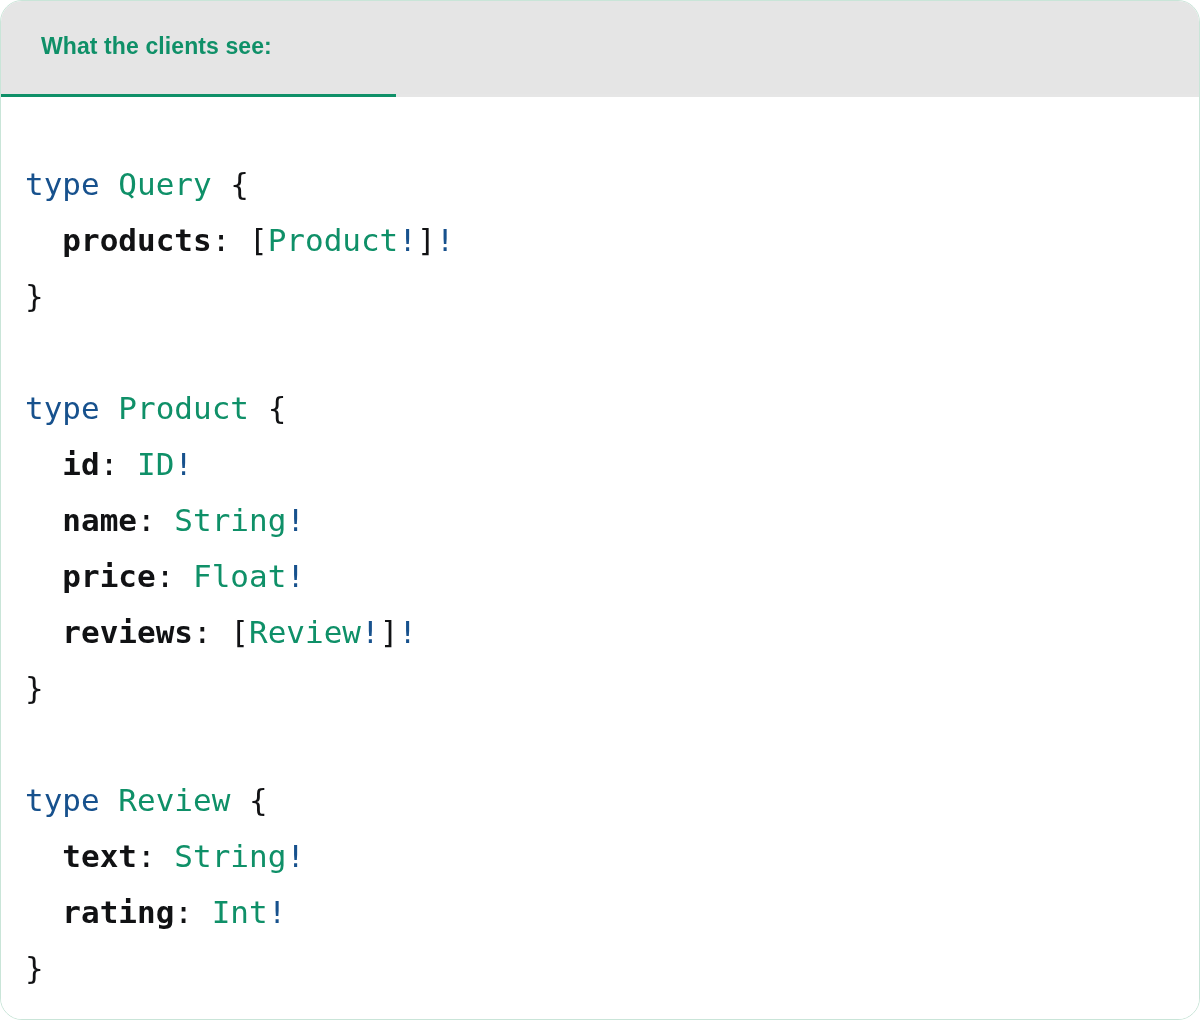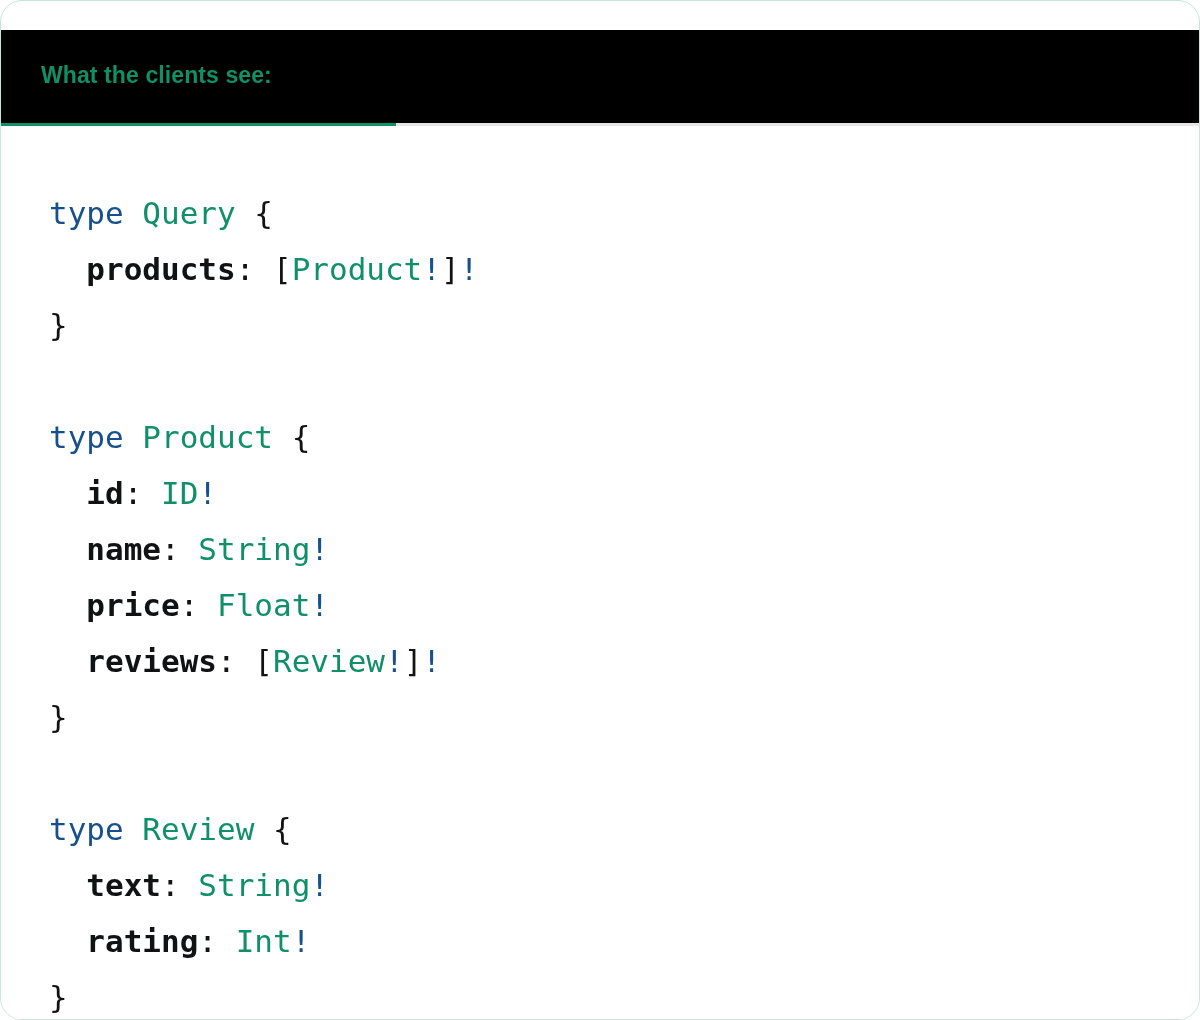--- a/index.html
+++ b/index.html
@@ -54,21 +54,21 @@
     left: 0;
     bottom: -3px;
     width: 395px;
     height: 3px;
     background: #0f9068;
   }
 
   
   .code-area {
     box-sizing: border-box;
-    padding: 28px 0 0 48px;
+    padding: 28px 0 0 24px;
     background: #ffffff;
     height: calc(1020px - 96px);
   }
   .code-block {
     font-family: "DejaVu Sans Mono", "Liberation Mono", monospace;
     font-size: 31px;
     line-height: 56px;
     white-space: pre;
     color: #111214;
     letter-spacing: 0px;
@@ -88,21 +88,21 @@
   .tok-field     { color: #111214; font-weight: bold; }   
   .tok-punct     { color: #111214; }   
   .tok-bang      { color: #17518d; }   
   .tok-plain     { color: #111214; }
 </style>
 </head>
 <body>
 
 <div class="card" style="border-color: rgb(201, 229, 216); background: rgb(255, 255, 255);">
 
-  <div class="card-header" style="background: #000000; border-bottom-color: rgb(230, 230, 230); margin-top: 29px;">
+  <div class="card-header" style="background: #e5e5e5; border-bottom-color: rgb(230, 230, 230);">
     <div class="title" style="color: rgb(15, 144, 104);">What the clients see:</div>
     <div class="header-underline" style="background: rgb(15, 144, 104);"></div>
   </div>
 
   <div class="code-area">
     <pre class="code-block"><code><div class="code-line"><span class="tok-keyword" style="color: rgb(23, 81, 141);">type</span><span class="tok-plain" style="color: rgb(17, 18, 20);"> </span><span class="tok-typename" style="color: rgb(15, 144, 104);">Query</span><span class="tok-plain" style="color: rgb(17, 18, 20);"> </span><span class="tok-punct" style="color: rgb(17, 18, 20);">{</span></div><div class="code-line"><span class="tok-plain" style="color: rgb(17, 18, 20);">  </span><span class="tok-field" style="color: rgb(17, 18, 20);">products</span><span class="tok-punct" style="color: rgb(17, 18, 20);">: </span><span class="tok-punct" style="color: rgb(17, 18, 20);">[</span><span class="tok-type" style="color: rgb(15, 144, 104);">Product</span><span class="tok-bang" style="color: rgb(23, 81, 141);">!</span><span class="tok-punct" style="color: rgb(17, 18, 20);">]</span><span class="tok-bang" style="color: rgb(23, 81, 141);">!</span></div><div class="code-line"><span class="tok-punct" style="color: rgb(17, 18, 20);">}</span></div><div class="code-line blank">&nbsp;</div><div class="code-line"><span class="tok-keyword" style="color: rgb(23, 81, 141);">type</span><span class="tok-plain" style="color: rgb(17, 18, 20);"> </span><span class="tok-typename" style="color: rgb(15, 144, 104);">Product</span><span class="tok-plain" style="color: rgb(17, 18, 20);"> </span><span class="tok-punct" style="color: rgb(17, 18, 20);">{</span></div><div class="code-line"><span class="tok-plain" style="color: rgb(17, 18, 20);">  </span><span class="tok-field" style="color: rgb(17, 18, 20);">id</span><span class="tok-punct" style="color: rgb(17, 18, 20);">: </span><span class="tok-type" style="color: rgb(15, 144, 104);">ID</span><span class="tok-bang" style="color: rgb(23, 81, 141);">!</span></div><div class="code-line"><span class="tok-plain" style="color: rgb(17, 18, 20);">  </span><span class="tok-field" style="color: rgb(17, 18, 20);">name</span><span class="tok-punct" style="color: rgb(17, 18, 20);">: </span><span class="tok-type" style="color: rgb(15, 144, 104);">String</span><span class="tok-bang" style="color: rgb(23, 81, 141);">!</span></div><div class="code-line"><span class="tok-plain" style="color: rgb(17, 18, 20);">  </span><span class="tok-field" style="color: rgb(17, 18, 20);">price</span><span class="tok-punct" style="color: rgb(17, 18, 20);">: </span><span class="tok-type" style="color: rgb(15, 144, 104);">Float</span><span class="tok-bang" style="color: rgb(23, 81, 141);">!</span></div><div class="code-line"><span class="tok-plain" style="color: rgb(17, 18, 20);">  </span><span class="tok-field" style="color: rgb(17, 18, 20);">reviews</span><span class="tok-punct" style="color: rgb(17, 18, 20);">: </span><span class="tok-punct" style="color: rgb(17, 18, 20);">[</span><span class="tok-type" style="color: rgb(15, 144, 104);">Review</span><span class="tok-bang" style="color: rgb(23, 81, 141);">!</span><span class="tok-punct" style="color: rgb(17, 18, 20);">]</span><span class="tok-bang" style="color: rgb(23, 81, 141);">!</span></div><div class="code-line"><span class="tok-punct" style="color: rgb(17, 18, 20);">}</span></div><div class="code-line blank">&nbsp;</div><div class="code-line"><span class="tok-keyword" style="color: rgb(23, 81, 141);">type</span><span class="tok-plain" style="color: rgb(17, 18, 20);"> </span><span class="tok-typename" style="color: rgb(15, 144, 104);">Review</span><span class="tok-plain" style="color: rgb(17, 18, 20);"> </span><span class="tok-punct" style="color: rgb(17, 18, 20);">{</span></div><div class="code-line"><span class="tok-plain" style="color: rgb(17, 18, 20);">  </span><span class="tok-field" style="color: rgb(17, 18, 20);">text</span><span class="tok-punct" style="color: rgb(17, 18, 20);">: </span><span class="tok-type" style="color: rgb(15, 144, 104);">String</span><span class="tok-bang" style="color: rgb(23, 81, 141);">!</span></div><div class="code-line"><span class="tok-plain" style="color: rgb(17, 18, 20);">  </span><span class="tok-field" style="color: rgb(17, 18, 20);">rating</span><span class="tok-punct" style="color: rgb(17, 18, 20);">: </span><span class="tok-type" style="color: rgb(15, 144, 104);">Int</span><span class="tok-bang" style="color: rgb(23, 81, 141);">!</span></div><div class="code-line"><span class="tok-punct" style="color: rgb(17, 18, 20);">}</span></div></code></pre>
   </div>
 
 </div>
 

